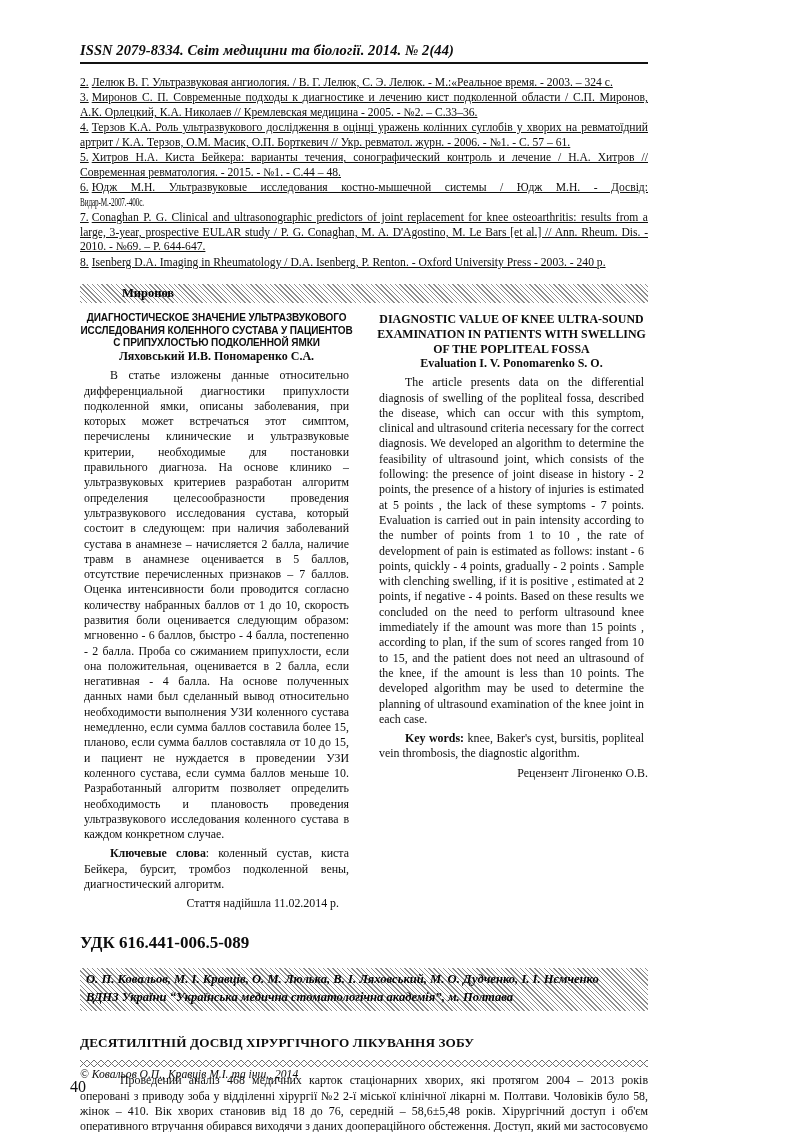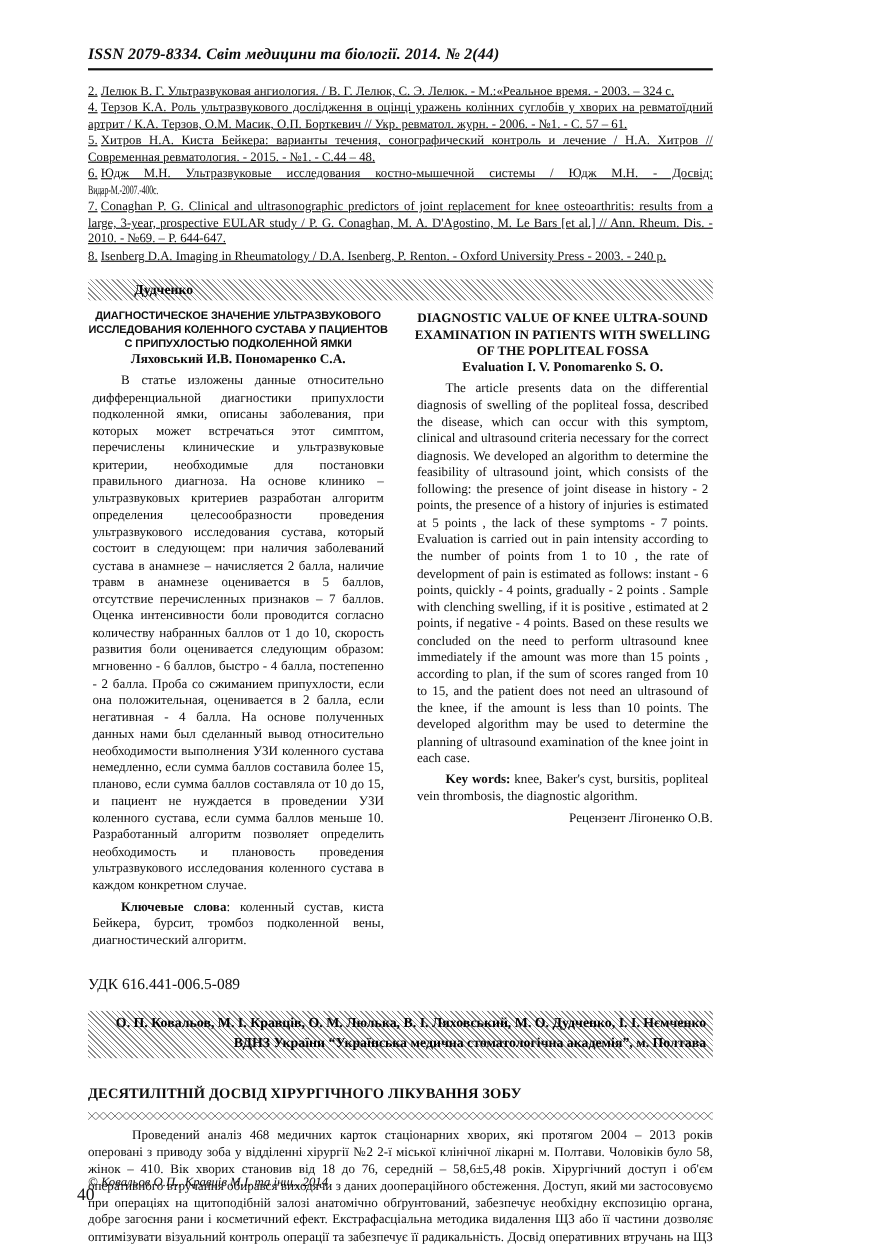--- a/index.html
+++ b/index.html
@@ -74,25 +74,26 @@
     height: 19px;
     line-height: 19px;
     padding-left: 42px;
     font-weight: bold;
     font-size: 12.5px;
     color: #000;
   }
   .band-authors {
     margin-top: 15px;
     padding: 3px 6px 4px 6px;
-    text-align: right;
+    text-align: left;
     font-weight: bold;
     font-size: 12.6px;
     line-height: 1.42;
     color: #000;
+    font-style: italic;
   }
 
   
   .abs-wrap {
     display: flex;
     gap: 22px;
     margin-top: 9px;
   }
   .abs-col {
     flex: 1 1 0;
@@ -141,22 +142,22 @@
     text-align: right;
   }
   .abs-foot.center-ish {
     text-align: right;
     padding-right: 14px;
   }
 
   
   .udc {
     margin-top: 22px;
-    font-weight: normal;
-    font-size: 14px;
+    font-weight: bold;
+    font-size: 17px;
     font-family: "Liberation Serif", serif;
   }
   .art-title {
     margin-top: 24px;
     text-align: left;
     font-weight: bold;
     font-size: 13.2px;
     letter-spacing: .1px;
   }
 
@@ -231,47 +232,51 @@
 <div class="page">
 
   <div class="runhead">ISSN 2079-8334. Світ медицини та біології. 2014. № 2(44)</div>
   <div class="runhead-rule"></div>
 
   <div class="refs">
     <div class="ref">
       <span class="num">2.</span><span>Лелюк В. Г. Ультразвуковая ангиология. / В. Г. Лелюк, С. Э. Лелюк. - М.:«Реальное время. - 2003. – 324 с.</span>
     </div>
     <div class="ref">
+      <span class="num">3.</span><span>Миронов С. П. Современные подходы к диагностике и лечению кист подколенной области / С.П. Миронов, А.К. Орлецкий, К.А. Николаев // Кремлевская медицина - 2005. - №2. – С.33–36.</span>
+    </div>
+    <div class="ref">
       <span class="num">4.</span><span>Терзов К.А. Роль ультразвукового дослідження в оцінці уражень колінних суглобів у хворих на ревматоїдний артрит / К.А. Терзов, О.М. Масик, О.П. Борткевич // Укр. ревматол. журн. - 2006. - №1. - С. 57 – 61.</span>
     </div>
     <div class="ref">
       <span class="num">5.</span><span>Хитров Н.А. Киста Бейкера: варианты течения, сонографический контроль и лечение / Н.А. Хитров // Современная ревматология. - 2015. - №1. - С.44 – 48.</span>
     </div>
     <div class="ref squeeze">
       <span class="num">6.</span><span>Юдж М.Н. Ультразвуковые исследования костно-мышечной системы / Юдж М.Н. - Досвід: </span><span class="tight">Видар-М.-2007.-400с.</span>
     </div>
     <div class="ref">
       <span class="num">7.</span><span>Conaghan P. G. Clinical and ultrasonographic predictors of joint replacement for knee osteoarthritis: results from a large, 3-year, prospective EULAR study / P. G. Conaghan, M. A. D'Agostino, M. Le Bars [et al.] // Ann. Rheum. Dis. - 2010. - №69. – P. 644-647.</span>
     </div>
     <div class="ref">
       <span class="num">8.</span><span>Isenberg D.A. Imaging in Rheumatology / D.A. Isenberg, P. Renton. - Oxford University Press - 2003. - 240 p.</span>
     </div>
   </div>
 
-  <div class="hatch-band band-referaty">Дудченко</div>
+  <div class="hatch-band band-referaty">Миронов</div>
 
   <div class="abs-wrap">
 
     <div class="abs-col">
       <div class="abs-title sans">ДИАГНОСТИЧЕСКОЕ ЗНАЧЕНИЕ УЛЬТРАЗВУКОВОГО ИССЛЕДОВАНИЯ КОЛЕННОГО СУСТАВА У ПАЦИЕНТОВ С ПРИПУХЛОСТЬЮ ПОДКОЛЕННОЙ ЯМКИ</div>
       <div class="abs-authors">Ляховський И.В. Пономаренко С.А.</div>
       <div class="abs-body">
         <p>В статье изложены данные относительно дифференциальной диагностики припухлости подколенной ямки, описаны заболевания, при которых может встречаться этот симптом, перечислены клинические и ультразвуковые критерии, необходимые для постановки правильного диагноза. На основе клинико – ультразвуковых критериев разработан алгоритм определения целесообразности проведения ультразвукового исследования сустава, который состоит в следующем: при наличия заболеваний сустава в анамнезе – начисляется 2 балла, наличие травм в анамнезе оценивается в 5 баллов, отсутствие перечисленных признаков – 7 баллов. Оценка интенсивности боли проводится согласно количеству набранных баллов от 1 до 10, скорость развития боли оценивается следующим образом: мгновенно - 6 баллов, быстро - 4 балла, постепенно - 2 балла. Проба со сжиманием припухлости, если она положительная, оценивается в 2 балла, если негативная - 4 балла. На основе полученных данных нами был сделанный вывод относительно необходимости выполнения УЗИ коленного сустава немедленно, если сумма баллов составила более 15, планово, если сумма баллов составляла от 10 до 15, и пациент не нуждается в проведении УЗИ коленного сустава, если сумма баллов меньше 10. Разработанный алгоритм позволяет определить необходимость и плановость проведения ультразвукового исследования коленного сустава в каждом конкретном случае.</p>
         <p class="kw"><b>Ключевые слова</b><span>: коленный сустав, киста Бейкера, бурсит, тромбоз подколенной вены, диагностический алгоритм.</span></p>
       </div>
+      <div class="abs-foot center-ish">Стаття надійшла 11.02.2014 р.</div>
     </div>
 
     <div class="abs-col">
       <div class="abs-title">DIAGNOSTIC VALUE OF KNEE ULTRA-SOUND EXAMINATION IN PATIENTS WITH SWELLING OF THE POPLITEAL FOSSA</div>
       <div class="abs-authors">Evaluation I. V. Ponomarenko S. O.</div>
       <div class="abs-body">
         <p>The article presents data on the differential diagnosis of swelling of the popliteal fossa, described the disease, which can occur with this symptom, clinical and ultrasound criteria necessary for the correct diagnosis. We developed an algorithm to determine the feasibility of ultrasound joint, which consists of the following: the presence of joint disease in history - 2 points, the presence of a history of injuries is estimated at 5 points , the lack of these symptoms - 7 points. Evaluation is carried out in pain intensity according to the number of points from 1 to 10 , the rate of development of pain is estimated as follows: instant - 6 points, quickly - 4 points, gradually - 2 points . Sample with clenching swelling, if it is positive , estimated at 2 points, if negative - 4 points. Based on these results we concluded on the need to perform ultrasound knee immediately if the amount was more than 15 points , according to plan, if the sum of scores ranged from 10 to 15, and the patient does not need an ultrasound of the knee, if the amount is less than 10 points. The developed algorithm may be used to determine the planning of ultrasound examination of the knee joint in each case.</p>
         <p class="kw"><b>Key words:</b><span> knee, Baker's cyst, bursitis, popliteal vein thrombosis, the diagnostic algorithm.</span></p>
       </div>
       <div class="abs-foot right">Рецензент Лігоненко О.В.</div>

